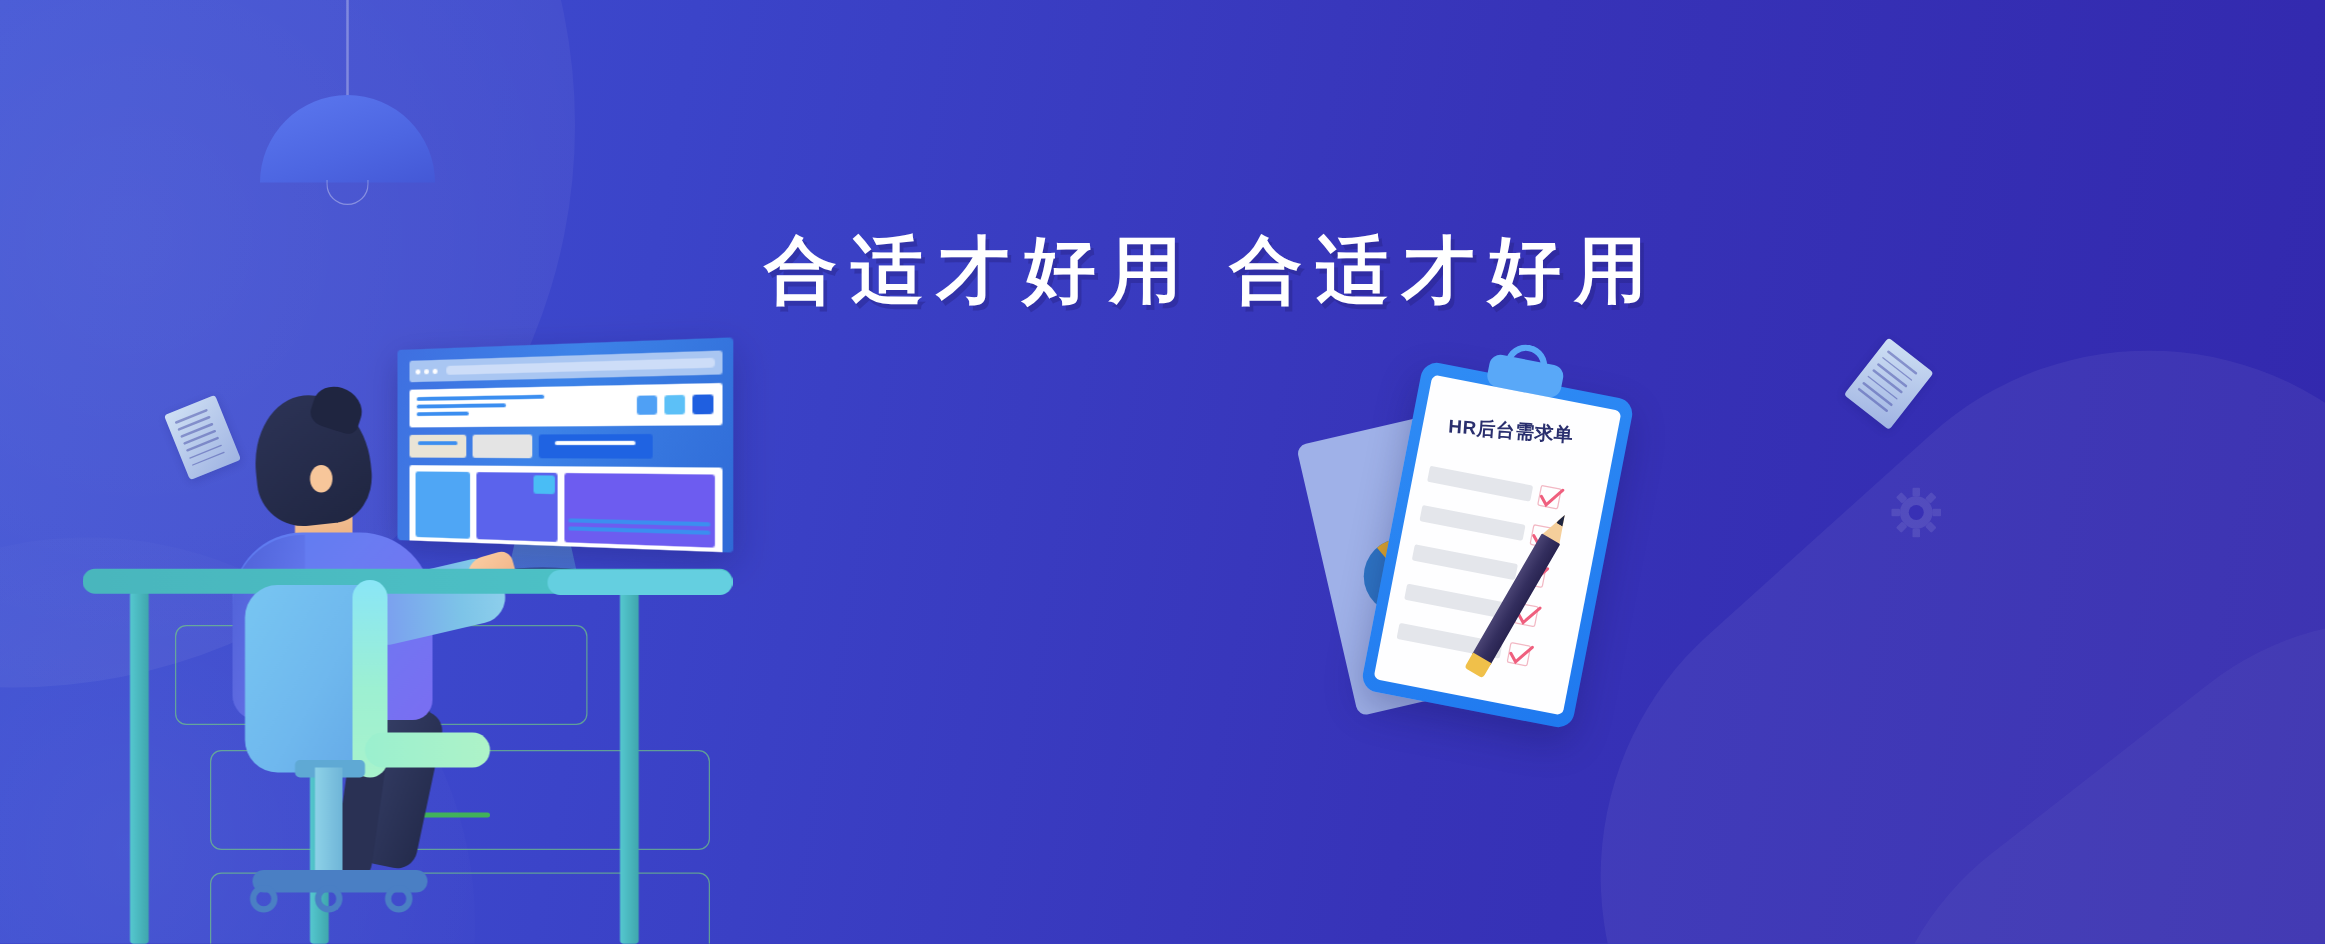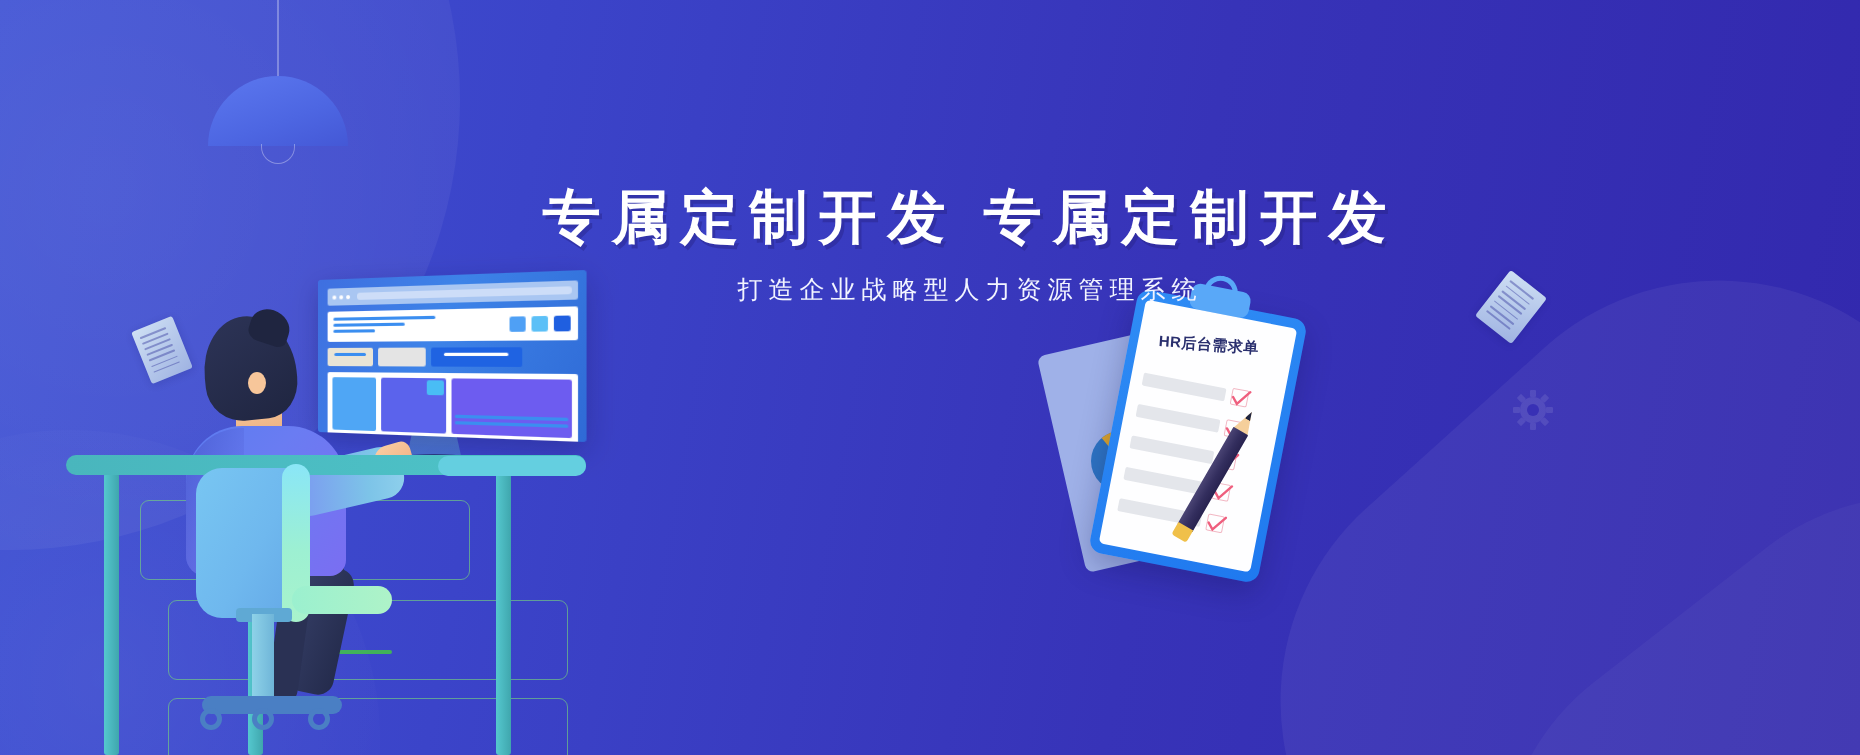--- a/index.html
+++ b/index.html
@@ -605,17 +605,16 @@
           <div class="pc-tip"></div>
           <div class="pc-lead"></div>
           <div class="pc-body"></div>
           <div class="pc-band"></div>
         </div>
       </div>
     </div>
   </div>
 
   <div class="copy">
-    <div class="headline">专属定制开发  专属定制开发</div>
-    <div class="subhead">打造企业战略型人力资源管理系统</div>
+    <div class="headline">合适才好用  合适才好用</div>
   </div>
 
 </div>
 
 </body></html>

